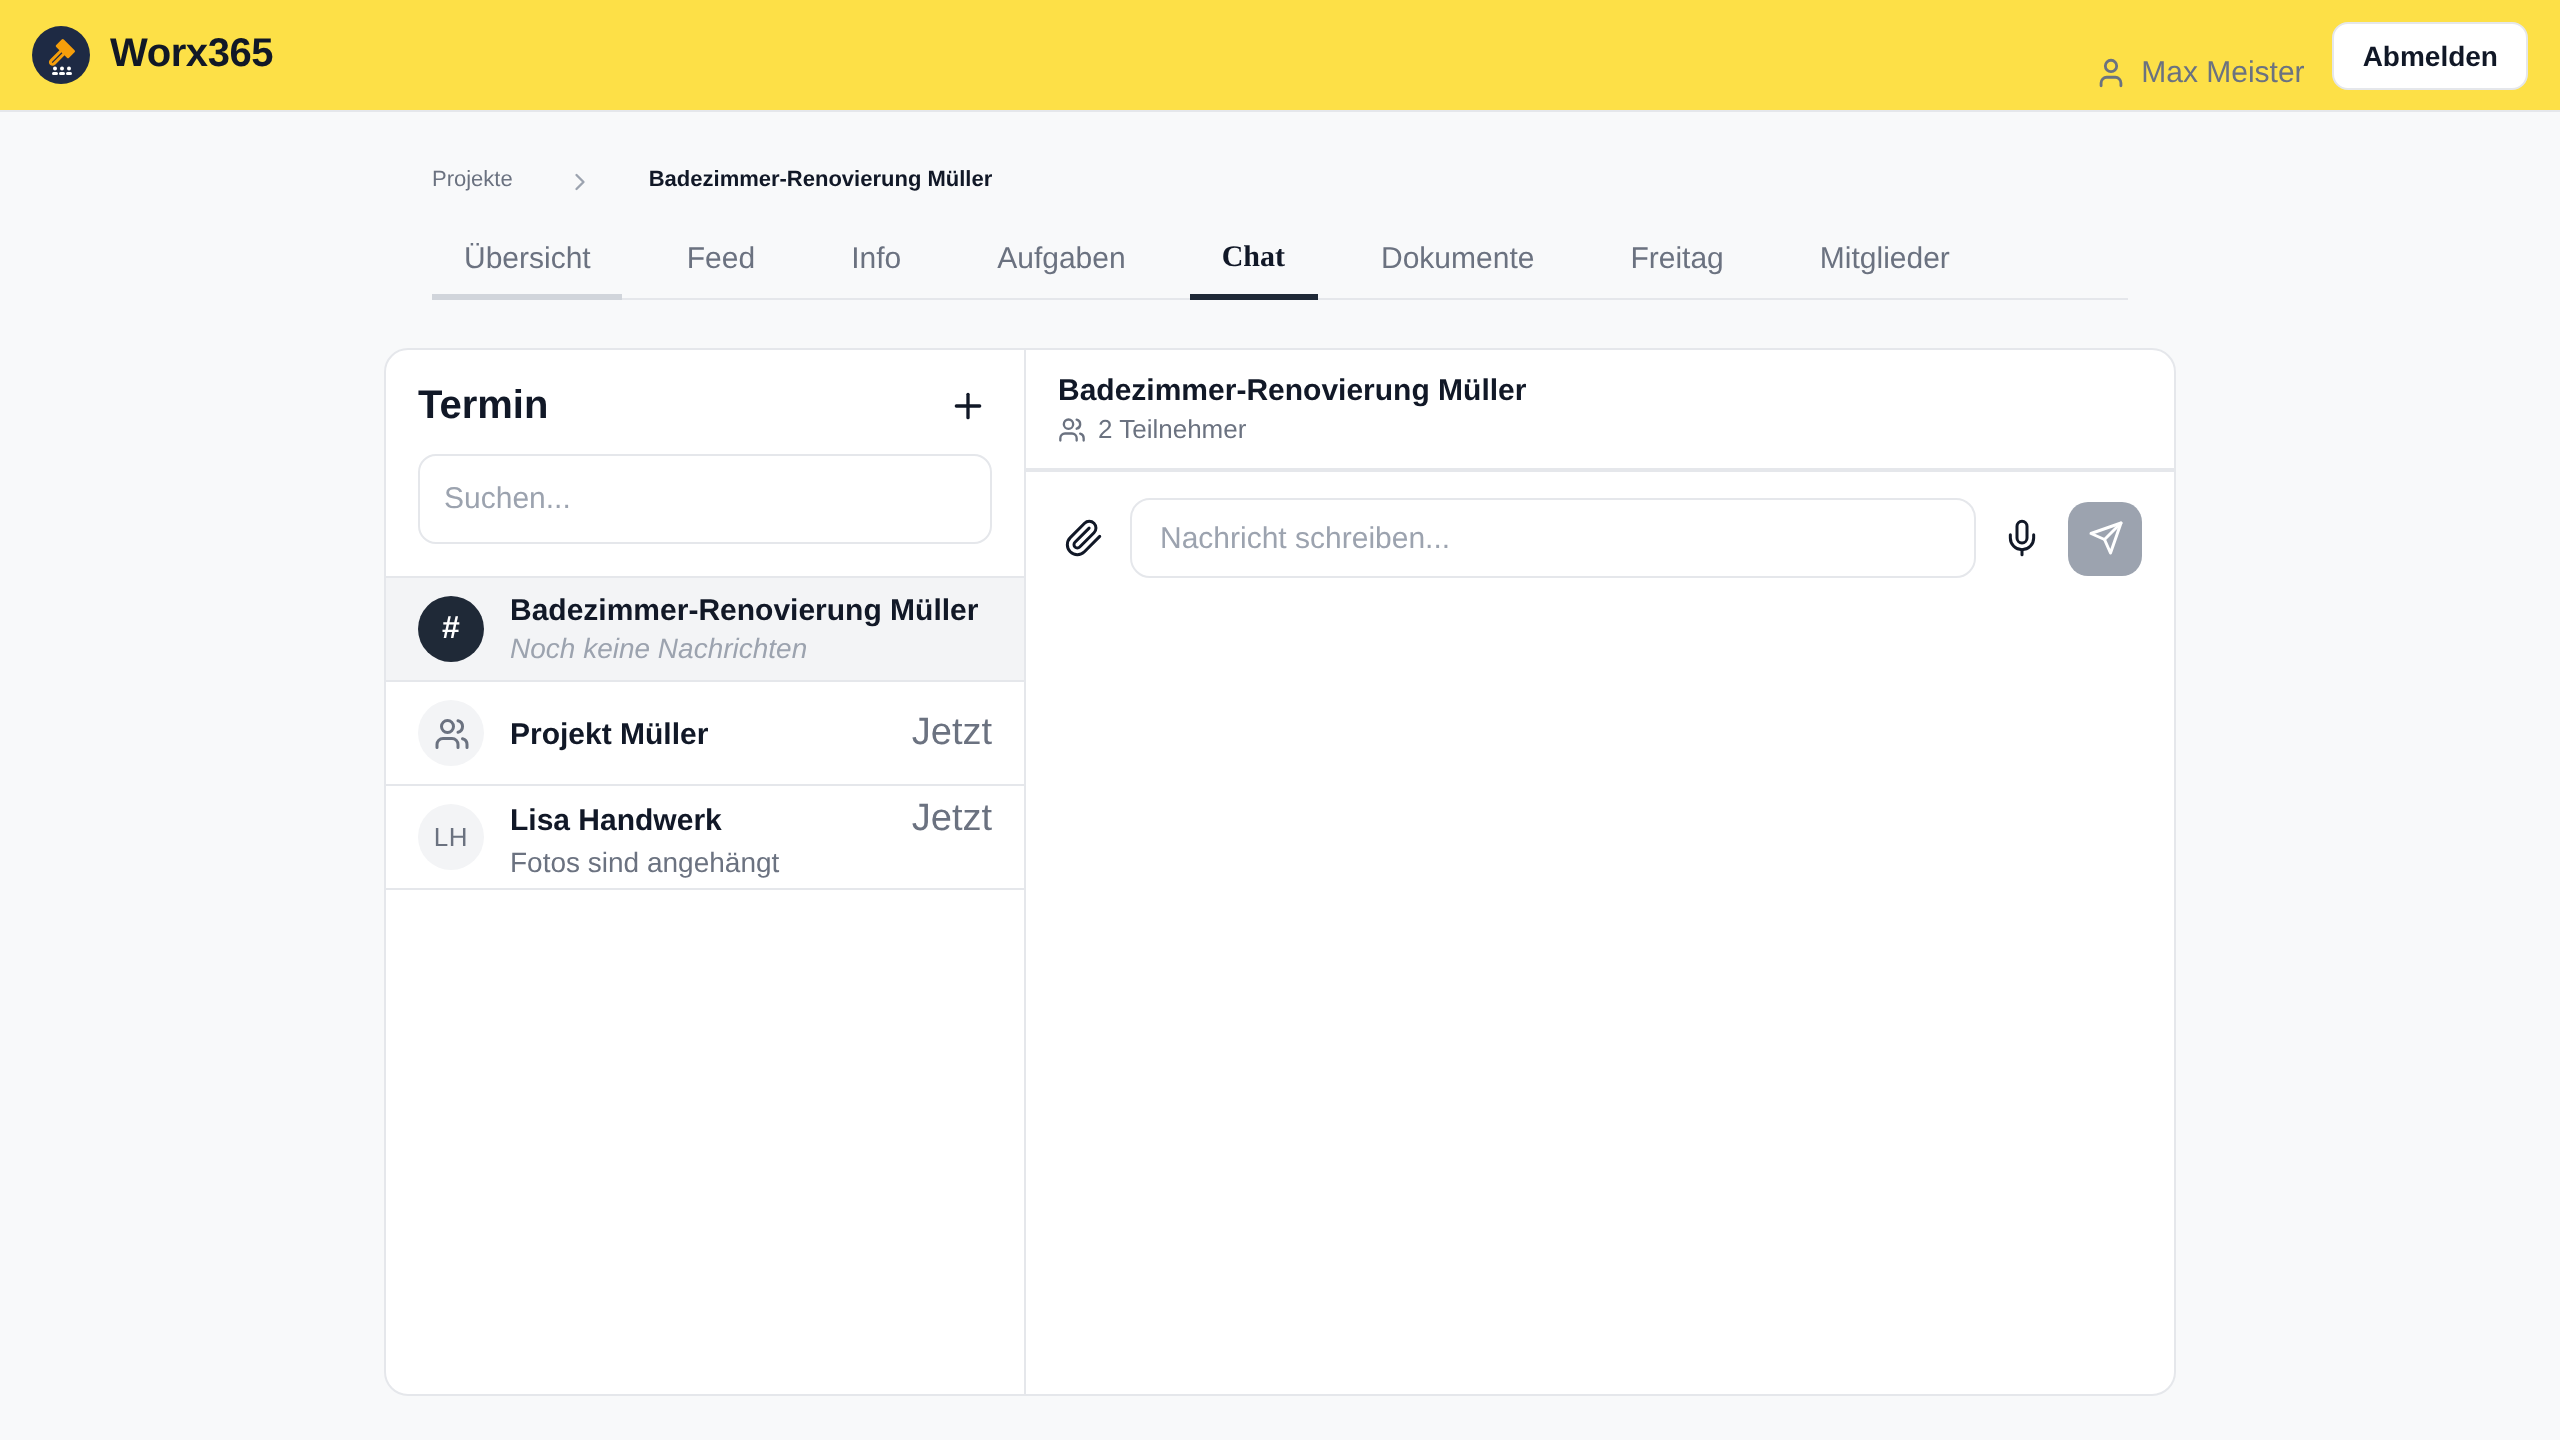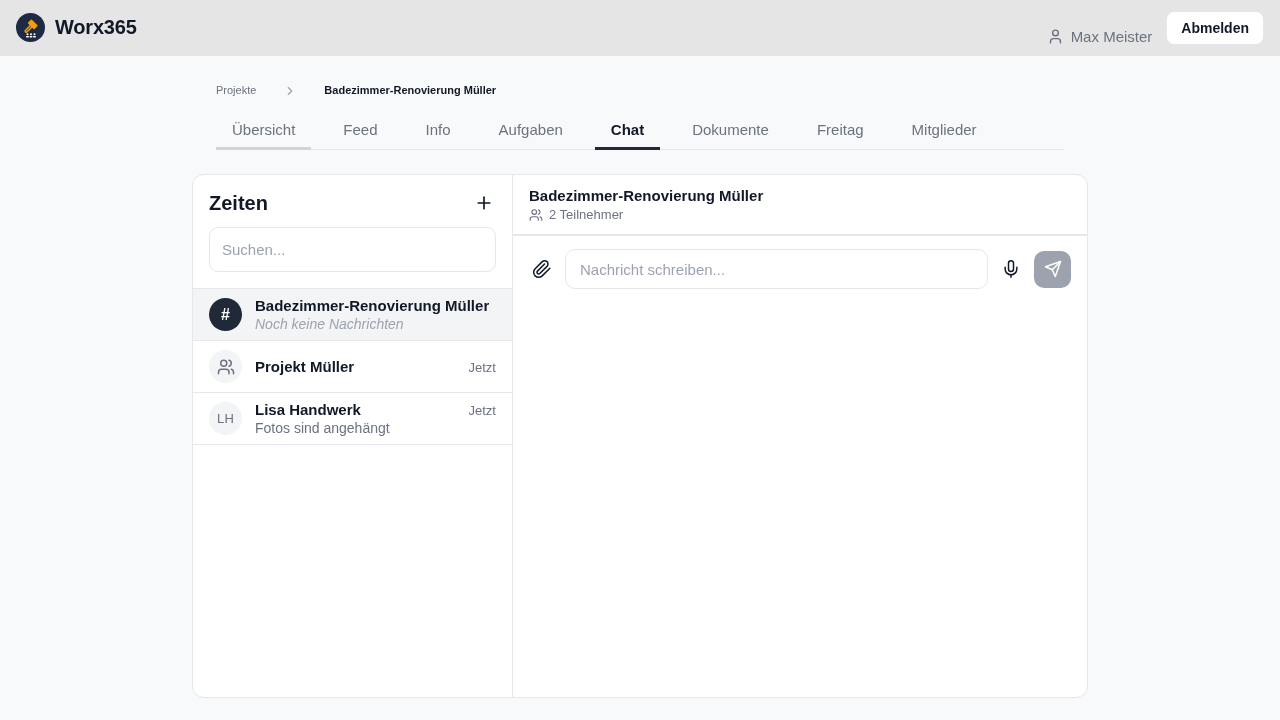--- a/index.html
+++ b/index.html
@@ -19,21 +19,21 @@
   body{
     font-family:"Liberation Sans","DejaVu Sans",sans-serif;
     background:var(--page-bg);
     color:var(--text-main);
     -webkit-font-smoothing:antialiased;
   }
   svg{display:block;}
 
   
   .topbar{
-    height:56px;background:#e5e5e5;border-bottom:1px solid var(--border);
+    height:56px;background:#fde047;border-bottom:1px solid var(--border);
     display:flex;align-items:center;padding:0 16px;
   }
   .brand{display:flex;align-items:center;gap:10px;}
   .logo{
     width:29px;height:29px;border-radius:50%;background:var(--brand-navy);
     display:flex;align-items:center;justify-content:center;position:relative;
   }
   .logo .hammer{color:var(--brand-orange);margin-top:-3px;}
   .logo .people{position:absolute;bottom:4px;left:50%;transform:translateX(-50%);color:#fff;}
   .app-name{font-size:20px;font-weight:700;letter-spacing:-.2px;}
@@ -54,21 +54,21 @@
 
   .tabs{
     display:flex;gap:16px;margin:14px 24px 0;border-bottom:1px solid var(--border);
   }
   .tab{
     padding:9px 16px 11px;font-size:15px;color:var(--text-muted);cursor:pointer;
     position:relative;white-space:nowrap;
   }
   .tab::after{content:"";position:absolute;left:0;right:0;bottom:-1px;height:3px;background:transparent;}
   .tab.secondary::after{background:#d1d5db;}
-  .tab.active{color:var(--text-main);font-weight:700;}
+  .tab.active{color:var(--text-main);font-weight:700;font-family:Liberation Serif, serif;}
   .tab.active::after{background:var(--accent-dark);}
 
   
   .card{
     margin-top:24px;background:#fff;border:1px solid var(--border);border-radius:12px;
     height:524px;display:flex;overflow:hidden;
   }
 
   
   .chats-col{width:320px;border-right:1px solid var(--border);display:flex;flex-direction:column;}
@@ -90,21 +90,21 @@
   .avatar{
     width:33px;height:33px;border-radius:50%;flex:none;
     display:flex;align-items:center;justify-content:center;
     background:var(--row-selected);color:var(--text-muted);
   }
   .avatar.dark{background:var(--accent-dark);color:#fff;font-size:16px;font-weight:600;}
   .avatar.initials{font-size:13px;color:var(--text-muted);letter-spacing:.3px;}
   .chat-item-main{flex:1;min-width:0;}
   .chat-item-top{display:flex;align-items:baseline;justify-content:space-between;gap:8px;}
   .chat-item-name{font-size:15px;font-weight:600;color:var(--text-main);white-space:nowrap;overflow:hidden;text-overflow:ellipsis;}
-  .chat-item-time{font-size:13px;color:var(--text-muted);flex:none;}
+  .chat-item-time{font-size:19px;color:var(--text-muted);flex:none;}
   .chat-item-preview{font-size:14px;color:var(--text-muted);margin-top:2px;white-space:nowrap;overflow:hidden;text-overflow:ellipsis;}
   .chat-item-preview.italic{font-style:italic;color:var(--text-faint);}
 
   
   .chat-col{flex:1;display:flex;flex-direction:column;min-width:0;}
   .chat-head{padding:12px 16px;border-bottom:1px solid var(--border);}
   .chat-head-title{font-size:15px;font-weight:700;}
   .chat-head-sub{display:flex;align-items:center;gap:6px;color:var(--text-muted);font-size:13px;margin-top:3px;}
   .messages{flex:1;display:flex;align-items:center;justify-content:center;}
   .empty-msg{color:var(--text-muted);font-size:15px;}
@@ -175,21 +175,21 @@
     <div class="tab active">Chat</div>
     <div class="tab">Dokumente</div>
     <div class="tab">Freitag</div>
     <div class="tab">Mitglieder</div>
   </div>
 
   <section class="card">
 
     <div class="chats-col">
       <div class="chats-head">
-        <h2 class="chats-title">Zeiten</h2>
+        <h2 class="chats-title">Termin</h2>
         <button class="btn-plus" aria-label="Neuer Chat">
           <svg width="20" height="20" viewBox="0 0 24 24" fill="none" stroke="currentColor" stroke-width="2" stroke-linecap="round">
               <path d="M5 12h14"></path>
               <path d="M12 5v14"></path>
             </svg>
         </button>
       </div>
       <div class="search-wrap">
         <input class="search-input" type="text" placeholder="Suchen..." style="">
       </div>

